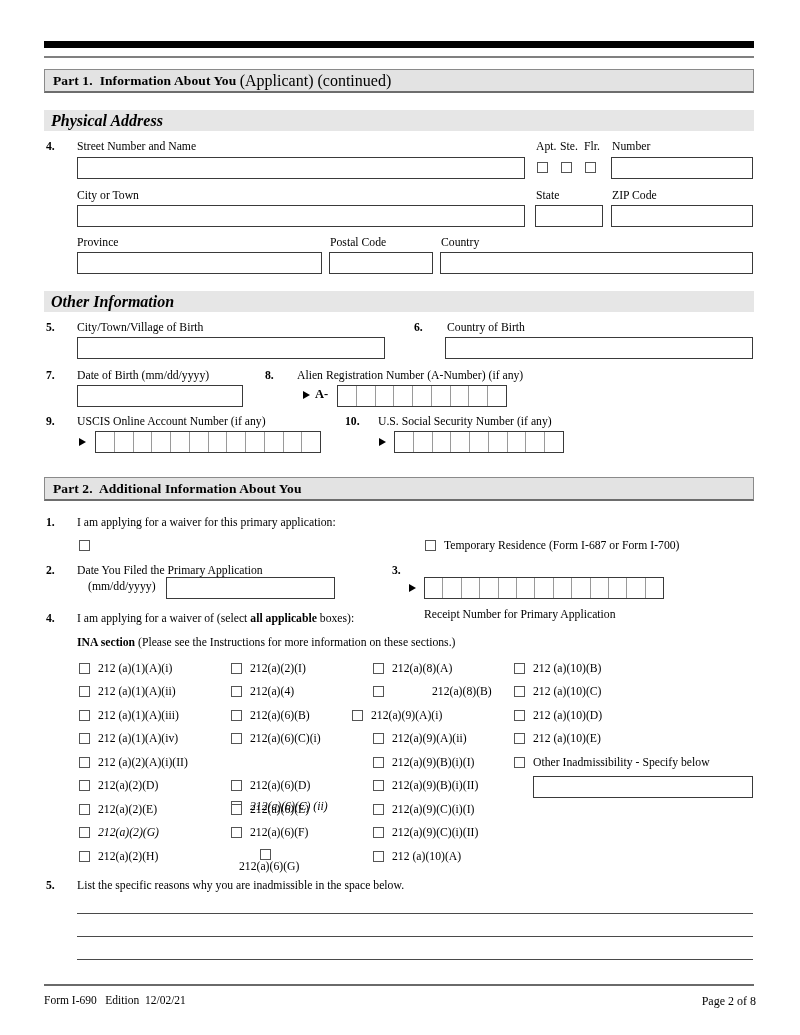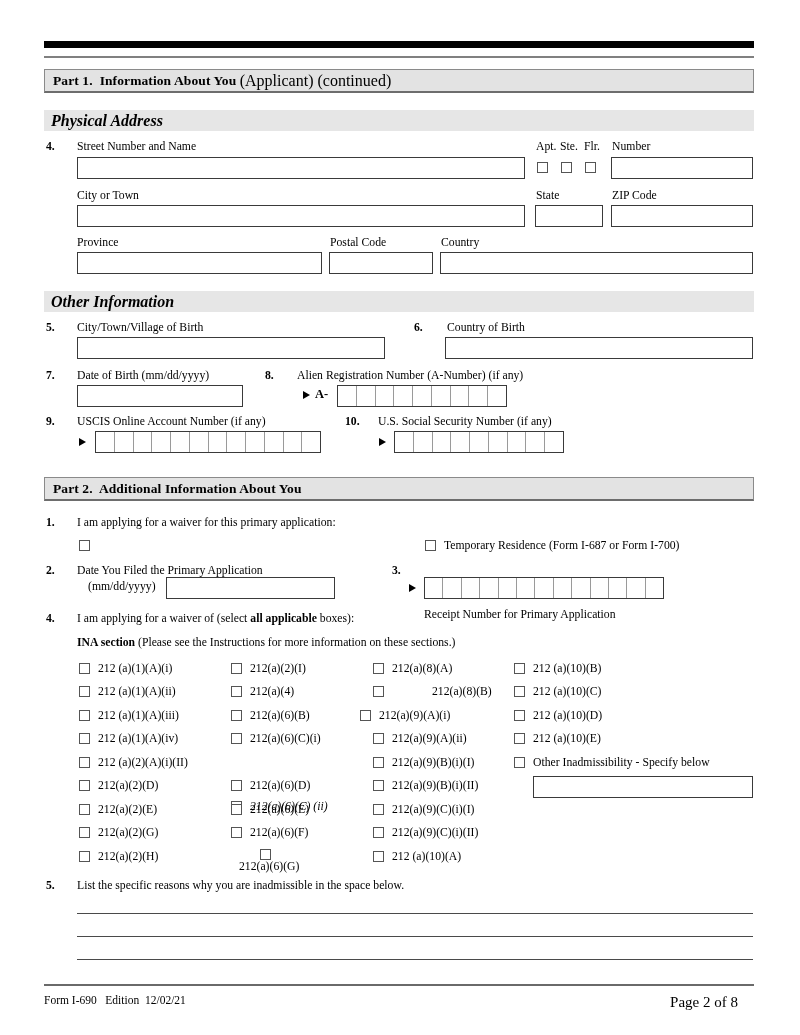--- a/index.html
+++ b/index.html
@@ -161,22 +161,22 @@
     background: #6a6a6a;
   }
   .footer-left {
     position: absolute;
     left: 44px; top: 994px;
     font-size: 11.5px;
     white-space: pre;
   }
   .footer-right {
     position: absolute;
-    right: 62px; top: 994px;
-    font-size: 15px;
+    right: 44px; top: 994px;
+    font-size: 12px;
     white-space: pre;
   }
   .bold { font-weight: bold; }
 </style>
 </head>
 <body>
 
 <div class="page">
 
   <div class="top-black-bar"></div>
@@ -354,21 +354,21 @@
         <span class="optlabel">212 (a)(2)(A)(i)(II)</span>
       </div>
       <div class="opt" style="left: 79px; top: 778.5px;">
         <span class="optbox"></span>
         <span class="optlabel">212(a)(2)(D)</span>
       </div>
       <div class="opt" style="left: 79px; top: 802px;">
         <span class="optbox"></span>
         <span class="optlabel">212(a)(2)(E)</span>
       </div>
-      <div class="opt" style="left: 79px; top: 825.5px;">
+      <div class="opt" style="left: 79px; top: 825.5px; font-style: italic;">
         <span class="optbox"></span>
         <span class="optlabel">212(a)(2)(G)</span>
       </div>
       <div class="opt" style="left: 79px; top: 849px;">
         <span class="optbox"></span>
         <span class="optlabel">212(a)(2)(H)</span>
       </div>
     </div>
   <div id="ina-col-1">
       <div class="opt" style="left: 231px; top: 661px;">
@@ -410,21 +410,21 @@
     </div>
   <div id="ina-col-2">
       <div class="opt" style="left: 373px; top: 661px;">
         <span class="optbox"></span>
         <span class="optlabel">212(a)(8)(A)</span>
       </div>
       <div class="opt" style="left: 373px; top: 684.5px; gap: 40px;">
         <span class="optbox"></span>
         <span class="optlabel">212(a)(8)(B)</span>
       </div>
-      <div class="opt" style="left: 360px; top: 708px;">
+      <div class="opt" style="left: 352px; top: 708px;">
         <span class="optbox"></span>
         <span class="optlabel">212(a)(9)(A)(i)</span>
       </div>
       <div class="opt" style="left: 373px; top: 731.5px;">
         <span class="optbox"></span>
         <span class="optlabel">212(a)(9)(A)(ii)</span>
       </div>
       <div class="opt" style="left: 373px; top: 755px;">
         <span class="optbox"></span>
         <span class="optlabel">212(a)(9)(B)(i)(I)</span>

